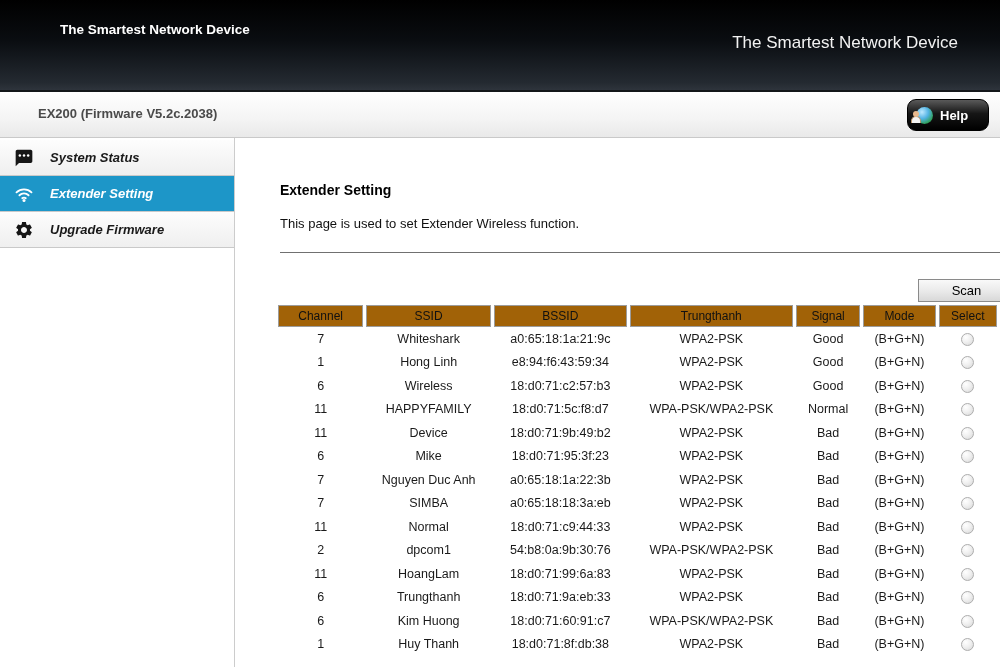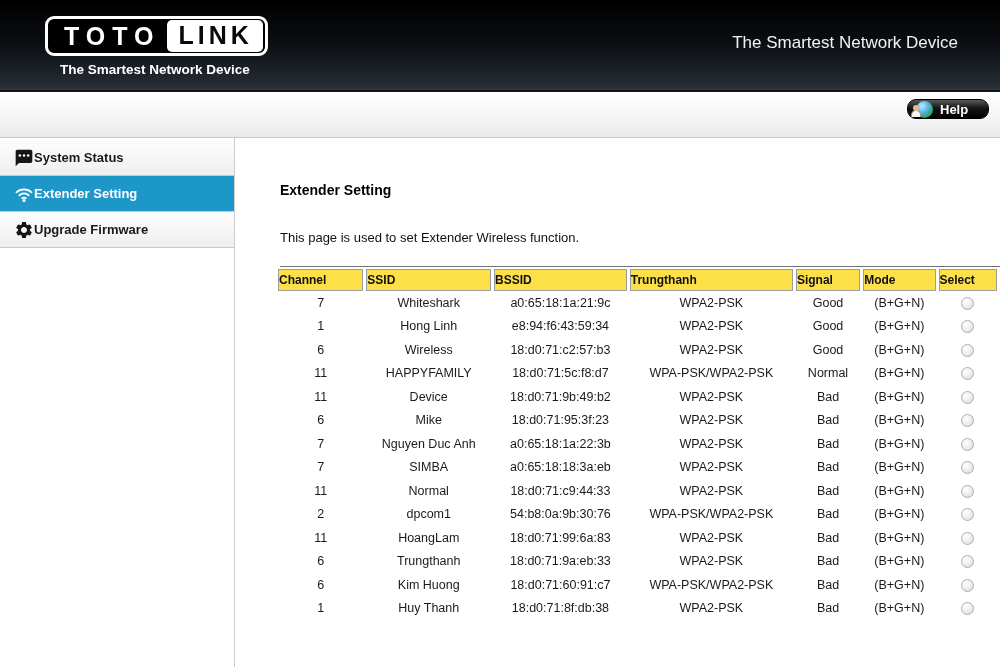--- a/index.html
+++ b/index.html
@@ -19,80 +19,77 @@
                letter-spacing:4px; border-radius:5px; padding:1px 10px 2px 12px; }
   .logo-tagline { color:#fff; font-weight:bold; font-size:13.5px; margin:6px 0 0 15px; }
   .header-tagline { position:absolute; right:42px; top:33px; color:#f2f2f2; font-size:17px; }
 
   
   .toolbar { position:relative; height:46px;
              background:linear-gradient(180deg,#ffffff 0%,#f4f4f4 60%,#e9e9e9 100%);
              border-bottom:1px solid #c9c9c9; }
   .device-info { position:absolute; left:38px; top:14px; font-size:13px;
                  font-weight:bold; color:#4a4a4a; }
-  .help-btn { position:absolute; right:11px; top:7px; height:20px; min-width:82px;
+  .help-btn { position:absolute; right:11px; top:7px; height:32px; min-width:82px;
               border:1px solid #000; border-radius:9px; cursor:pointer;
               background:linear-gradient(180deg,#5a5a5a 0%,#161616 45%,#000 100%);
               color:#fff; font-weight:bold; font-size:13px;
               display:flex; align-items:center; gap:7px; padding:0 0 0 8px;
               font-family:"Liberation Sans", sans-serif; }
   .globe { position:relative; width:17px; height:17px; border-radius:50%;
            background:radial-gradient(circle at 35% 30%, #bfe9ff 0%, #53b4e4 40%, #2f9e55 75%, #1b6fae 100%); }
   .person-head { position:absolute; left:-3px; top:4px; width:6px; height:6px;
                  border-radius:50%; background:#e8b98d; }
   .person-body { position:absolute; left:-5px; top:9px; width:10px; height:7px;
                  border-radius:5px 5px 0 0; background:#f4f4f4; border:1px solid #b9936b; border-bottom:none; }
 
   
   .sidebar { position:absolute; left:0; top:138px; bottom:0; width:235px;
              background:#fff; border-right:1px solid #ccc; padding-top:2px; }
-  .side-item { display:flex; align-items:center; height:36px; padding-left:14px;
+  .side-item { display:flex; align-items:center; gap:16px; height:36px; padding-left:14px;
                background:linear-gradient(180deg,#fdfdfd 0%,#efefef 100%);
                border-bottom:1px solid #c9c9c9; font-size:13px; font-weight:bold;
-               color:#1a1a1a; cursor:pointer; }
+               color:#1a1a1a; cursor:pointer;font-style:italic; }
   .side-item.active { background:#1d96c8; color:#fff; border-bottom-color:#107a0; }
   .side-icon { width:20px; height:20px; display:inline-flex; }
 
   
   .main { position:absolute; left:236px; top:138px; right:0; bottom:0;
           padding:44px 0 0 44px; background:#fff; }
   .page-title { font-size:14px; font-weight:bold; color:#000; }
-  .page-desc { font-size:13px; color:#111; margin-top:32px; }
+  .page-desc { font-size:13px; color:#111; margin-top:18px; }
   .rule { border:none; border-top:1px solid #707070; margin-top:21px; width:720px; }
   .scan-row { position:relative; height:24px; margin-top:26px; width:720px; }
   .scan-btn { position:absolute; right:-15px; top:0; width:97px; height:23px;
               background:linear-gradient(180deg,#f9f9f9 0%,#e9e9e9 55%,#d8d8d8 100%);
               border:1px solid #8a8a8a; font-size:13px; color:#000; cursor:pointer;
               font-family:"Liberation Sans", sans-serif; }
 
   
   table.scan { border-collapse:separate; border-spacing:3px 0; margin:2px 0 0 -5px; table-layout:fixed; }
-  table.scan th { background:#fde047; border:1px solid #9c9c9c; height:22px;
-                  font-size:12px; font-weight:bold; color:#111; text-align:left; }
+  table.scan th { background:#a16207; border:1px solid #9c9c9c; height:22px;
+                  font-size:12px; font-weight:normal; color:#111; text-align:center; }
   table.scan td { height:23.5px; font-size:12.5px; color:#1a1a1a; text-align:center;
                   overflow:hidden; white-space:nowrap; }
   .radio { appearance:none; -webkit-appearance:none; width:13px; height:13px;
            border-radius:50%; border:1px solid #adadad; vertical-align:middle; cursor:pointer;
            background:radial-gradient(circle at 35% 30%, #ffffff 0%, #f0f0f0 45%, #d6d6d6 100%); }
 </style>
 </head>
 <body>
 
 <div class="header">
   <div class="logo">
-    <div class="logo-box">
-      <span class="logo-toto">TOTO</span>
-      <span class="logo-link">LINK</span>
-    </div>
     <div class="logo-tagline">The Smartest Network Device</div>
   </div>
   <div class="header-tagline">The Smartest Network Device</div>
 </div>
 
 <div class="toolbar">
+  <div class="device-info">EX200 (Firmware V5.2c.2038)</div>
   <button class="help-btn">
     <span class="globe">
       <span class="person-body"></span>
       <span class="person-head"></span>
     </span>
     <span>Help</span>
   </button>
 </div>
 
 <div class="sidebar">
@@ -125,20 +122,23 @@
       </svg>
     </span>
     <span>Upgrade Firmware</span>
   </div>
 </div>
 
 <div class="main">
   <div class="page-title">Extender Setting</div>
   <div class="page-desc">This page is used to set Extender Wireless function.</div>
   <hr class="rule">
+  <div class="scan-row">
+    <button class="scan-btn">Scan</button>
+  </div>
 
   <table class="scan">
     <colgroup>
       <col style="width:88px">
         <col style="width:127px">
         <col style="width:135px">
       <col style="width:166px">
         <col style="width:66px">
         <col style="width:74px">
         <col style="width:60px">

